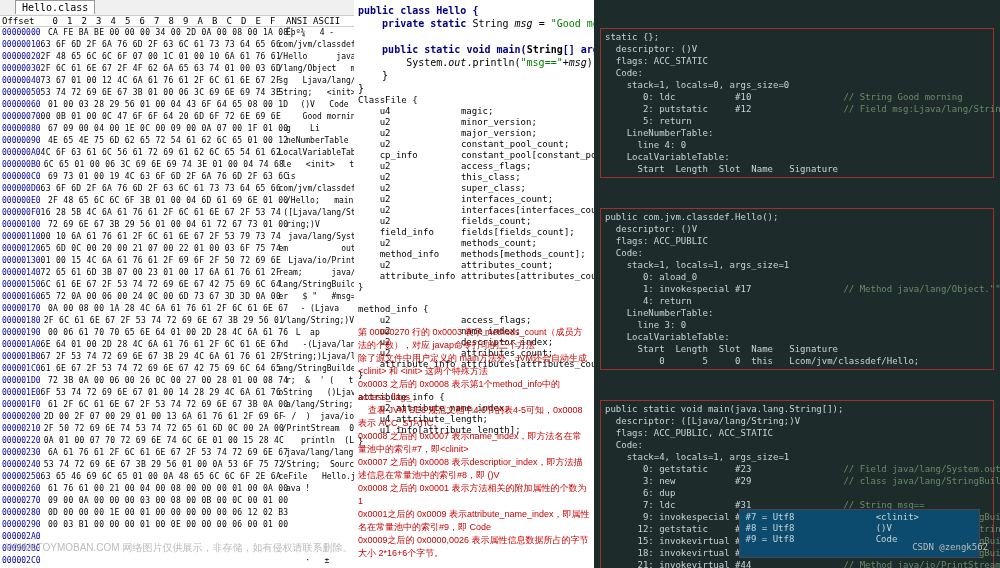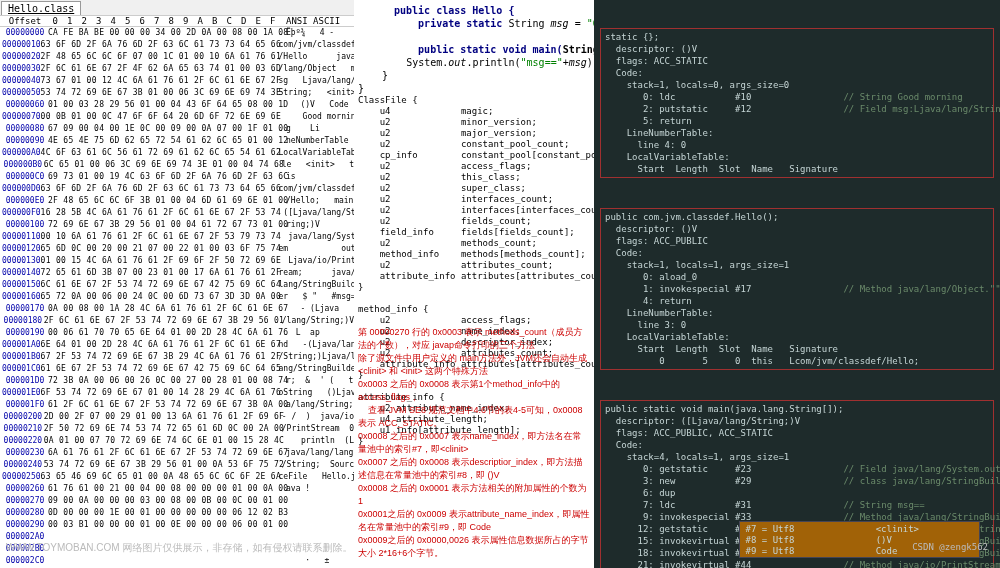--- a/index.html
+++ b/index.html
@@ -1,38 +1,38 @@
 <!DOCTYPE html>
 <html><head>
 <meta charset="utf-8">
 <style>
 * { margin:0; padding:0; box-sizing:border-box; }
 body { font-family:Consolas,monospace; font-size:9px; background:#fff; width:1000px; height:568px; overflow:hidden; display:flex; }
 .left-panel { width:354px; height:100%; display:flex; flex-direction:column; }
-.tab-bar { height:16px; background:#f0f0f0; display:flex; align-items:center; padding-left:1px; border-bottom:1px solid #ccc; font-size:10px;text-decoration:underline; }
+.tab-bar { height:16px; background:#f0f0f0; display:flex; align-items:flex-start; padding-left:15px; border-bottom:1px solid #ccc; font-size:10px; }
 .tab { padding:1px 6px; background:#fff; border:1px solid #999; border-bottom:none; }
 .hex-header { display:flex; background:#fff; border-bottom:1px solid #ccc; font-size:9px; }
-.offset-col { width:48px; text-align:center; padding-left:2px; }
+.offset-col { width:48px; text-align:left; padding-left:2px; }
 .hex-cols { display:flex; }
 .hex-col { width:14.5px; text-align:center; color:#000; }
 .ascii-header { margin-left:6px; }
 .hex-body { flex:1; overflow:hidden; font-size:8px; line-height:12px; position:relative; }
 .hex-row { display:flex; white-space:pre; }
 .hex-row .offset-col { color:#0000aa; }
 .hex-data { width:234px; color:#000; font-family:Consolas,monospace; letter-spacing:0.3px; }
 .ascii-data { color:#000; margin-left:4px; }
 .mid-panel { width:240px; height:100%; padding:4px; font-size:10px; line-height:13px; font-family:Consolas,monospace; position:relative; overflow:hidden; }
-.kw { color:#000080; font-weight:bold;margin-left:36px; }
+.kw { color:#000080; font-weight:bold; }
 .str { color:#008000; }
 .mid-panel pre { white-space:pre; }
 .chinese-notes { position:absolute; bottom:8px; left:4px; right:4px; font-size:9px; color:#cc0000; line-height:13px; font-family:"Microsoft YaHei",sans-serif; white-space:pre-wrap; }
 .right-panel { flex:1; background:#1e2b2b; color:#c5d5d5; font-size:9px; line-height:12px; padding:4px 6px; font-family:Consolas,monospace; white-space:pre; overflow:hidden; position:relative; }
 .right-panel .box { border:1px solid #a03030; padding:2px 4px; margin-bottom:6px; }
 .right-panel .cm { color:#6a8a6a;text-align:right; }
-.right-panel .util-table { position:absolute; bottom:10px; right:20px; border:1px solid #445; background:#a16207; padding:2px 60px 0 6px; font-size:9px; line-height:11px; }
+.right-panel .util-table { position:absolute; bottom:10px; right:20px; border:1px solid #445; background:#0c4a6e; padding:2px 60px 12px 6px; font-size:9px; line-height:11px; }
 .watermark { position:absolute; bottom:13px; left:6px; color:#bbb; font-size:10px; font-family:sans-serif; }
 .csdn { position:absolute; bottom:15px; right:12px; color:#bbb; font-size:9px; }
 </style>
 </head>
 <body>
 
 <div class="left-panel">
   <div class="tab-bar">
     <div class="tab">Hello.class</div>
   </div>

